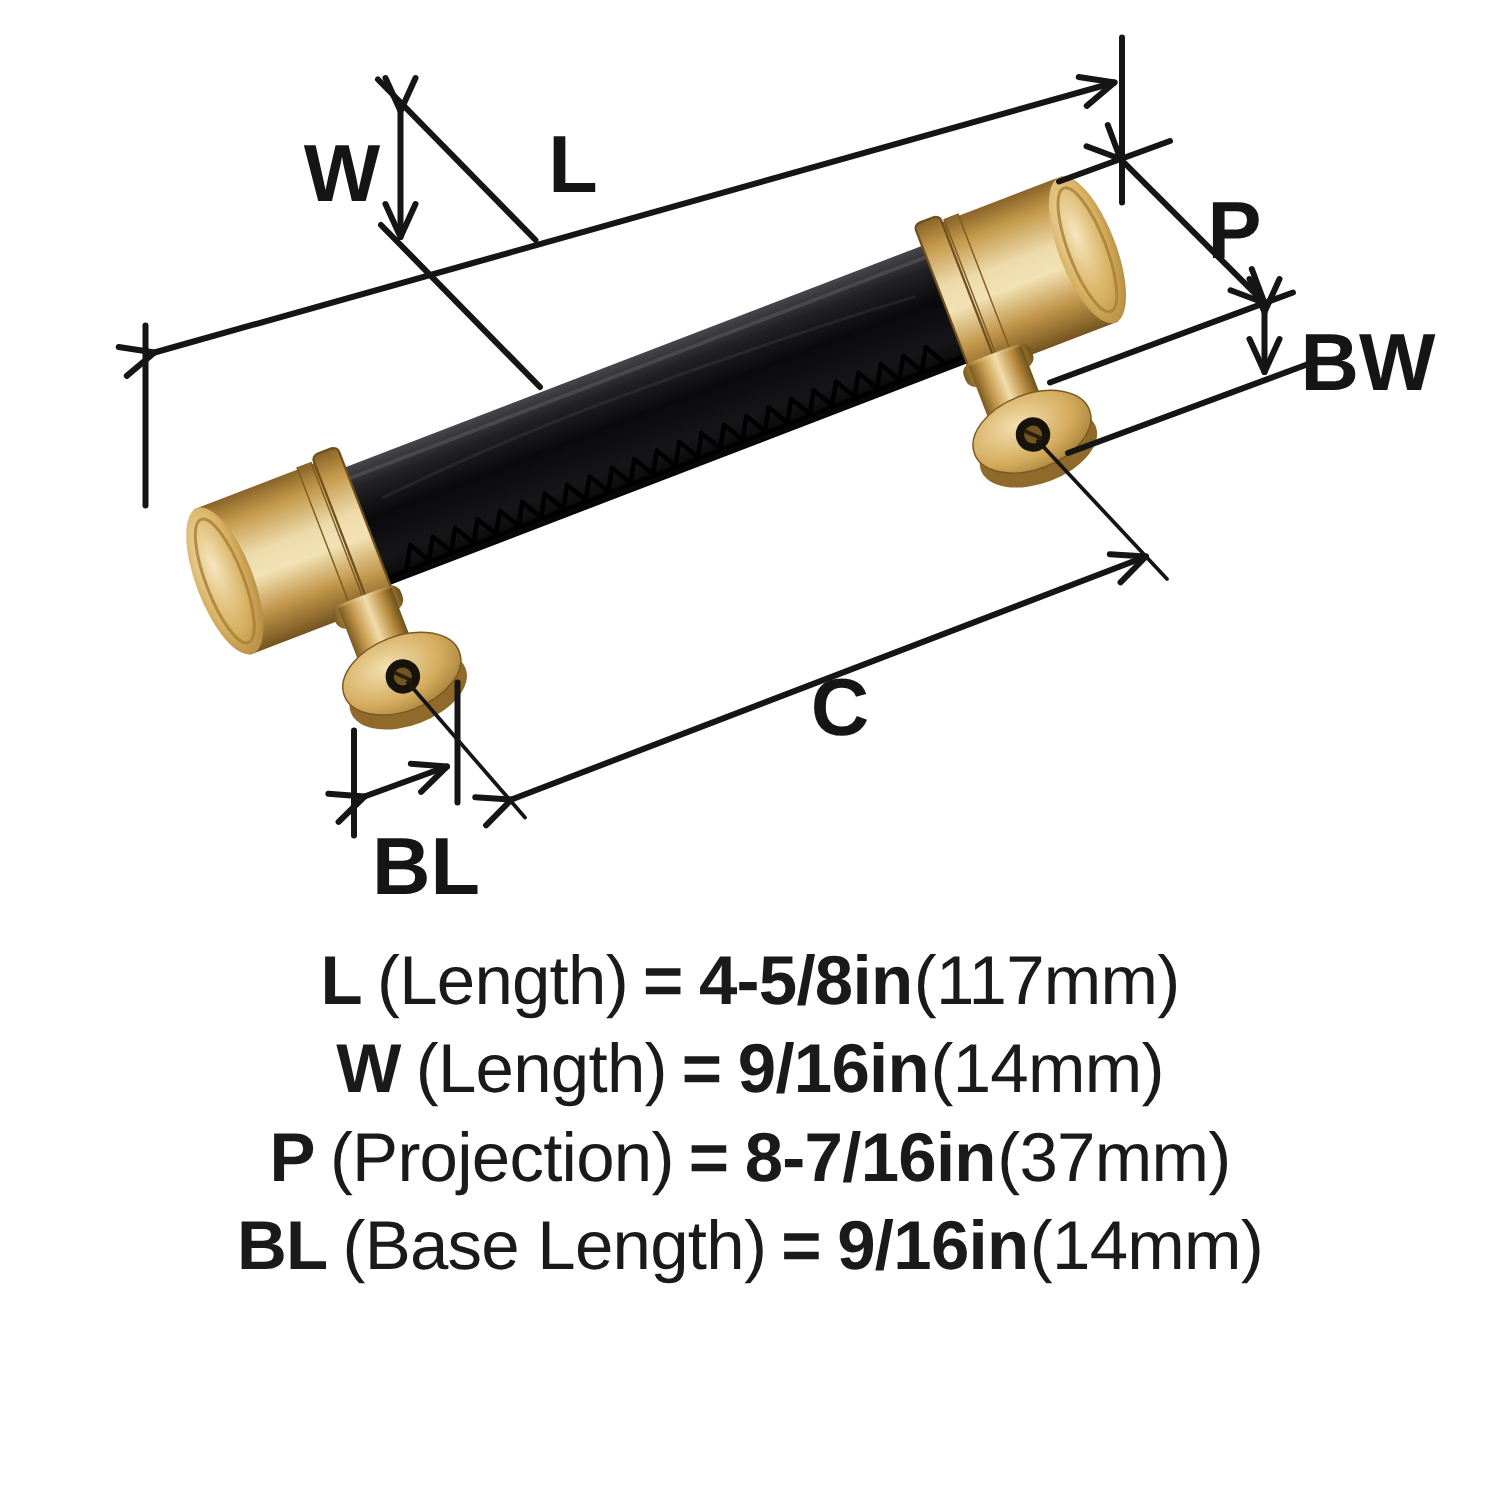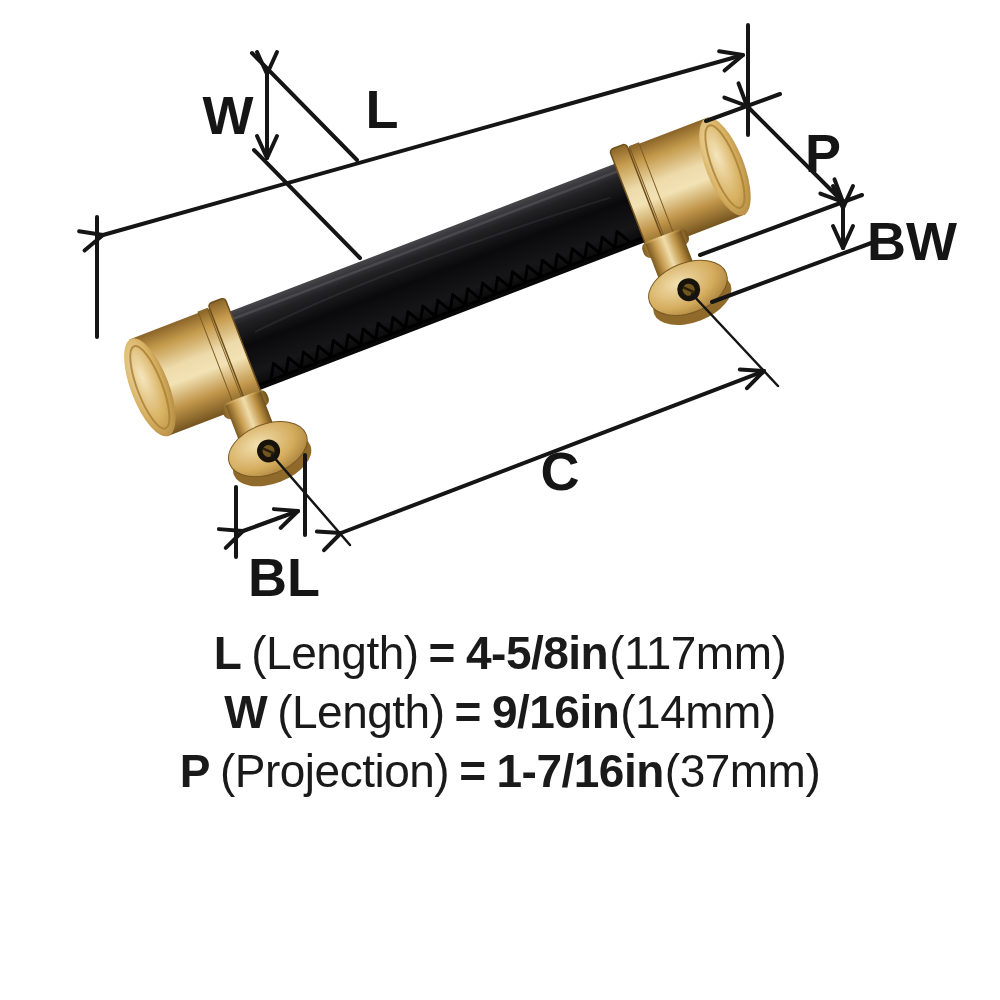--- a/index.html
+++ b/index.html
@@ -171,16 +171,19 @@
   </svg>
 
   <div class="specs">
     <div class="spec-row">
       <span class="sym">L</span><span class="nm">(Length)</span><span class="eq">=</span><span class="val">4-5/8in</span><span class="met">(117mm)</span>
     </div>
     <div class="spec-row">
       <span class="sym">W</span><span class="nm">(Length)</span><span class="eq">=</span><span class="val">9/16in</span><span class="met">(14mm)</span>
     </div>
     <div class="spec-row">
-      <span class="sym">P</span><span class="nm">(Projection)</span><span class="eq">=</span><span class="val">1-7/16in</span><span class="met">(37mm)</span>
+      <span class="sym">P</span><span class="nm">(Projection)</span><span class="eq">=</span><span class="val">8-7/16in</span><span class="met">(37mm)</span>
+    </div>
+    <div class="spec-row">
+      <span class="sym">BL</span><span class="nm">(Base Length)</span><span class="eq">=</span><span class="val">9/16in</span><span class="met">(14mm)</span>
     </div>
   </div>
 </div>
 
 </body></html>

